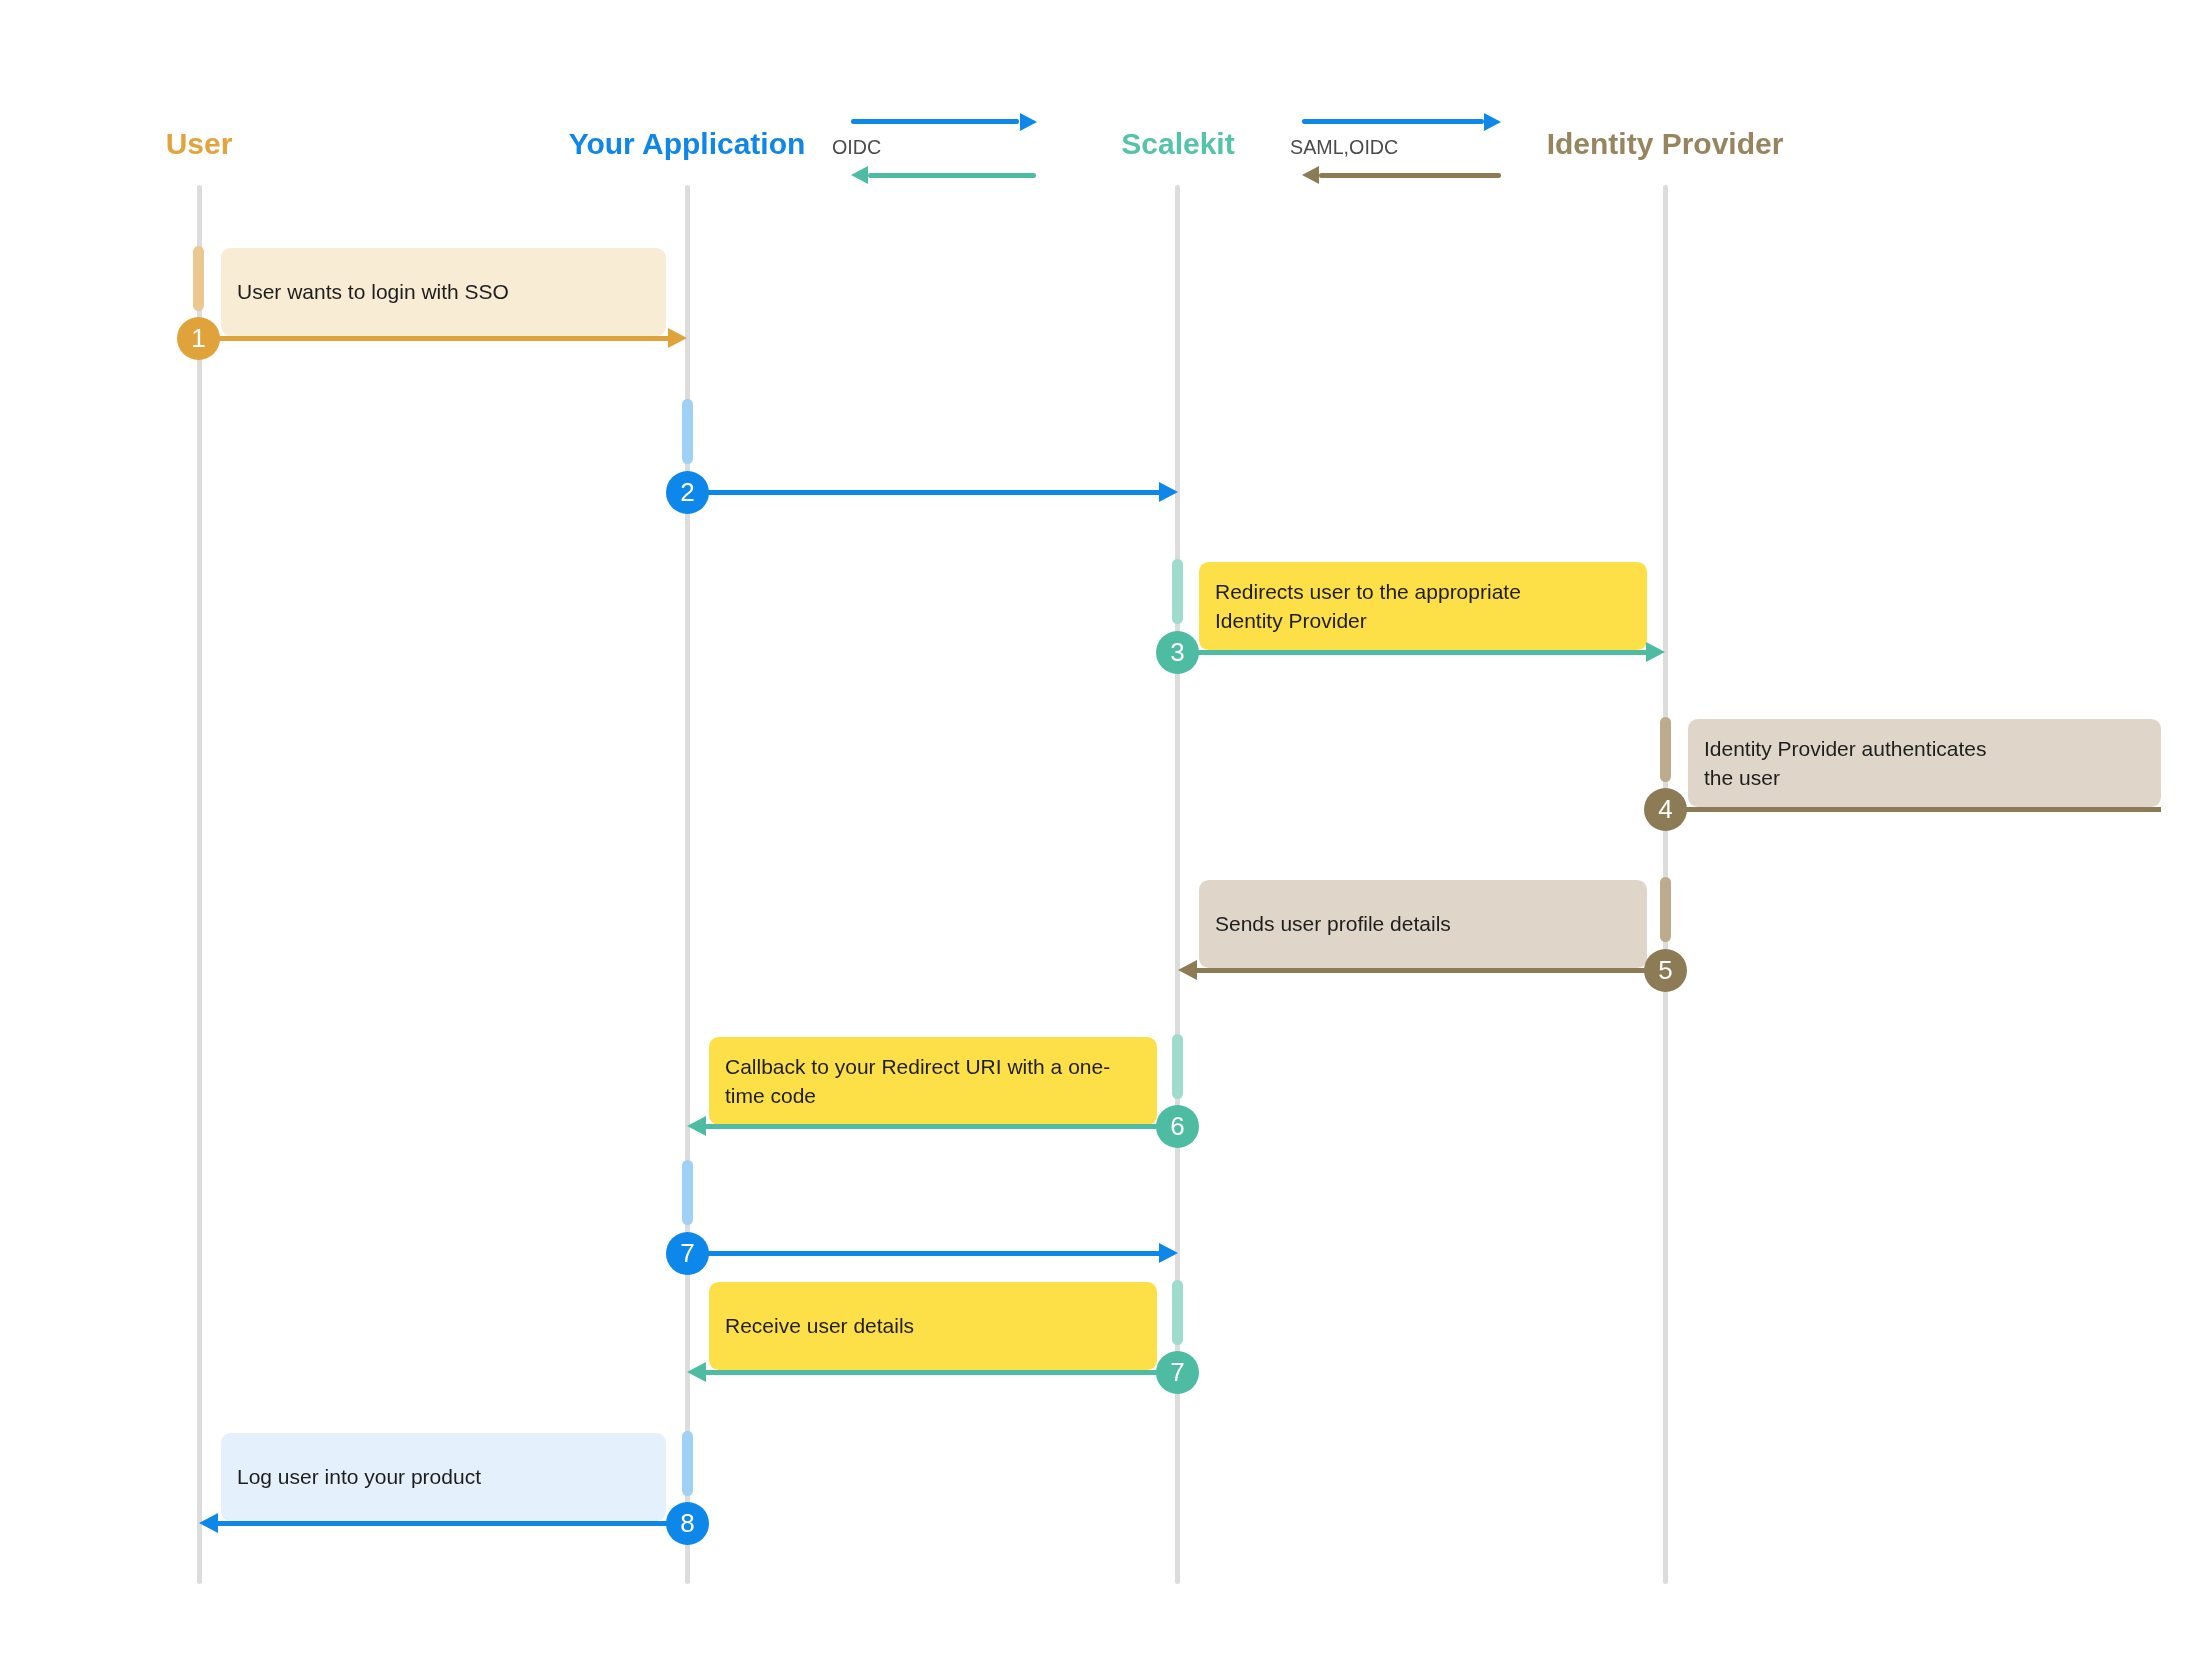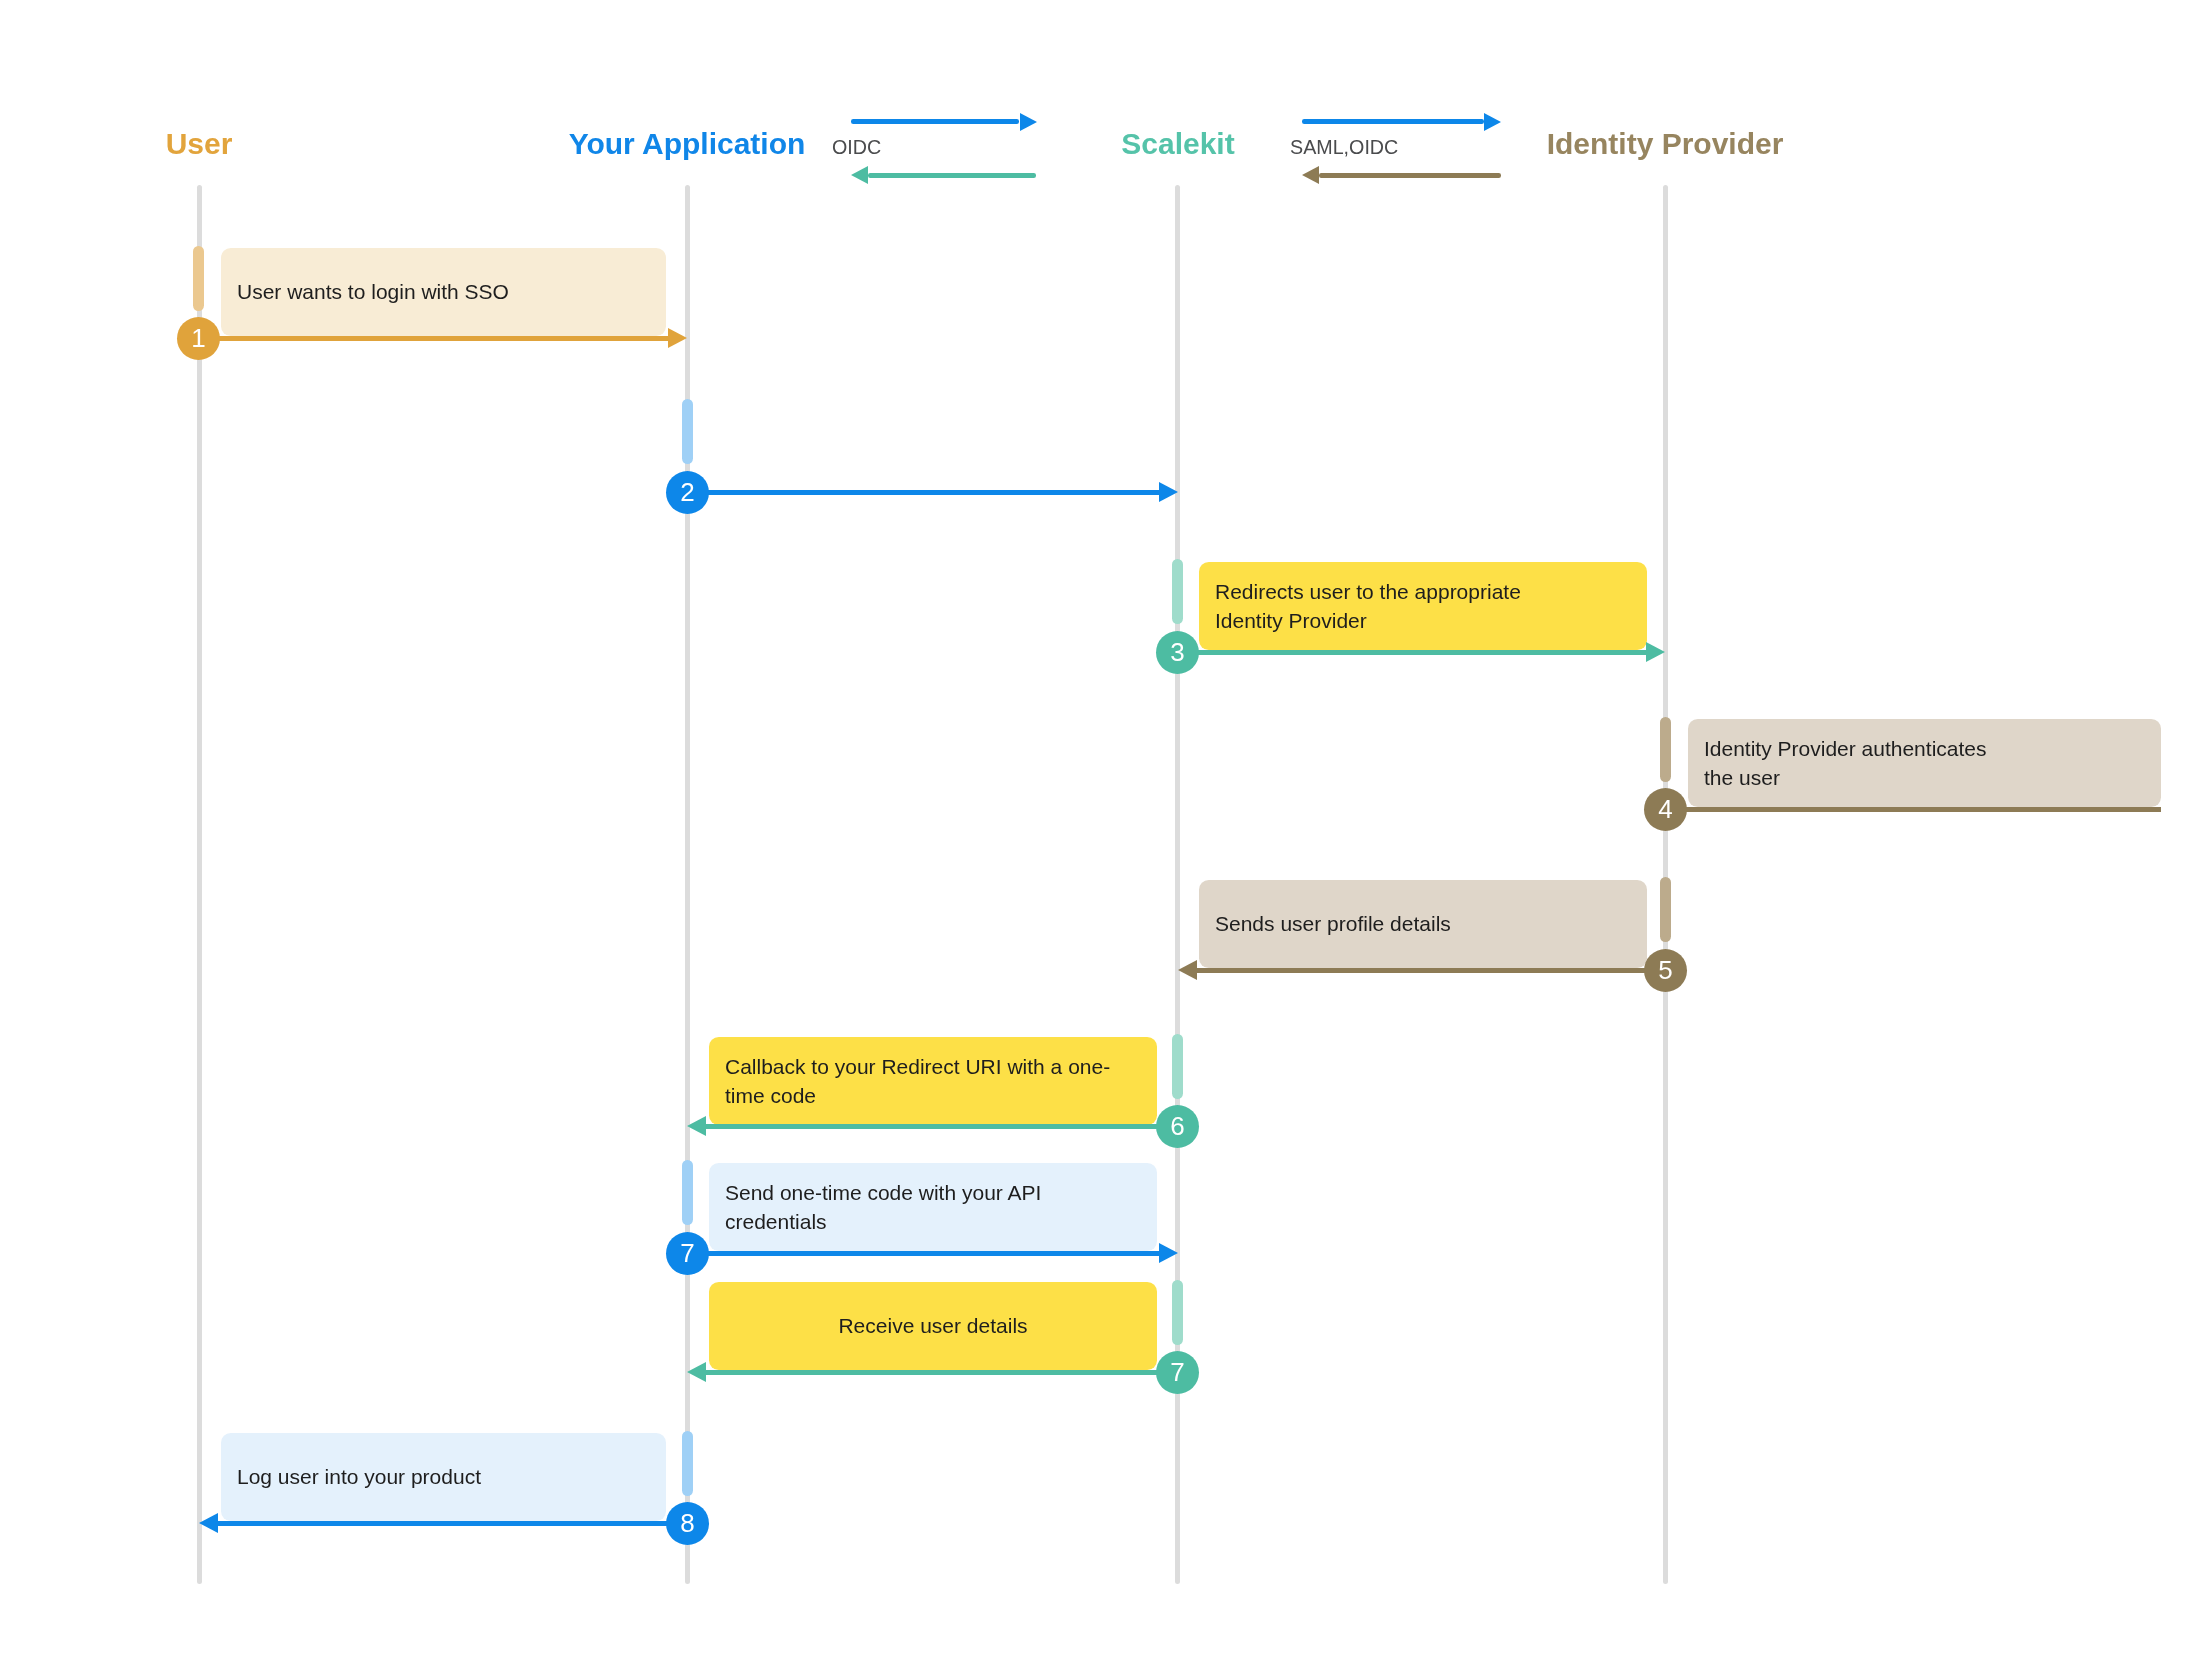--- a/index.html
+++ b/index.html
@@ -113,29 +113,26 @@
 
   <div class="abar bar-teal" style="left:1172px;top:1034px;"></div>
   <div class="mbox bg-teal" style="left:709px;top:1037px;width:448px;">
     <span>Callback to your Redirect URI with a one-time code</span>
   </div>
   <div class="ahead-l hl-teal" style="left:687px;top:1116px;"></div>
   <div class="aline ln-teal" style="left:706px;top:1124px;width:472px;"></div>
   <div class="badge bd-teal" style="left:1156px;top:1105px;">6</div>
 
   <div class="abar bar-blue" style="left:682px;top:1160px;"></div>
-  <div class="mbox bg-blue" style="left:709px;top:1163px;width:448px;">
-    <span>Send one-time code with your API credentials</span>
-  </div>
   <div class="aline ln-blue" style="left:687px;top:1251px;width:472px;"></div>
   <div class="ahead-r hr-blue" style="left:1159px;top:1243px;"></div>
   <div class="badge bd-blue" style="left:666px;top:1232px;">7</div>
 
   <div class="abar bar-teal" style="left:1172px;top:1280px;"></div>
-  <div class="mbox bg-teal" style="left:709px;top:1282px;width:448px;justify-content:center;">
+  <div class="mbox bg-teal" style="left:709px;top:1282px;width:448px;">
     <span>Receive user details</span>
   </div>
   <div class="ahead-l hl-teal" style="left:687px;top:1362px;"></div>
   <div class="aline ln-teal" style="left:706px;top:1370px;width:472px;"></div>
   <div class="badge bd-teal" style="left:1156px;top:1351px;">7</div>
 
   <div class="abar bar-blue" style="left:682px;top:1431px;"></div>
   <div class="mbox bg-blue" style="left:221px;top:1433px;width:445px;">
     <span>Log user into your product</span>
   </div>

